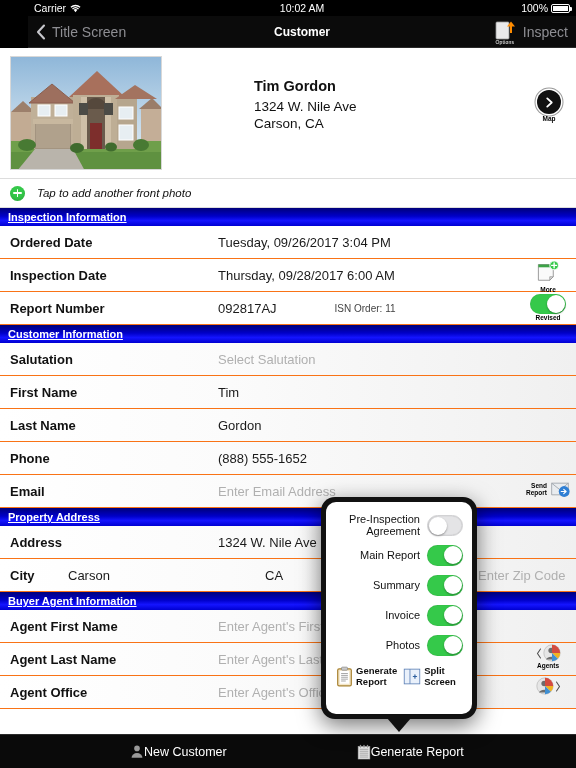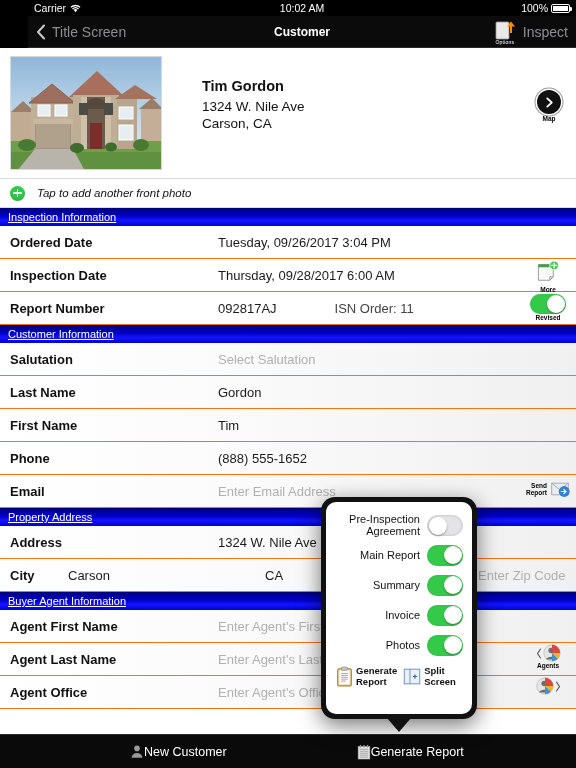--- a/index.html
+++ b/index.html
@@ -59,21 +59,21 @@
   }
   .card-header {
     background:#fff; padding:8px 10px 0 10px; display:flex; position:relative;
     height:130px;
   }
   .house-photo{
     width:152px; height:114px; border:1px solid #d8d8d8; overflow:hidden;
     position:relative; background:#b9cfe3; flex:0 0 auto;
   }
   .house-photo svg{display:block;}
-  .cust-block{ margin-left:40px; padding-top:22px; }
+  .cust-block{ margin-left:92px; padding-top:22px; }
   .cust-name{ font-size:14.5px; font-weight:bold; color:#111; margin-bottom:4px;}
   .cust-addr{ font-size:13.5px; color:#111; line-height:17px;}
   .map-btn{
     position:absolute; right:10px; top:42px; width:34px; text-align:center;
   }
   .map-circle{
     width:24px; height:24px; border-radius:50%; background:#111; margin:0 auto;
     display:flex; align-items:center; justify-content:center;
     box-shadow:0 0 0 1.5px #fff, 0 0 0 2.5px #999;
   }
@@ -93,36 +93,36 @@
   }
   .plus-circle::before{ left:3.2px; right:3.2px; top:6.8px; height:1.6px;}
   .plus-circle::after{ top:3.2px; bottom:3.2px; left:6.8px; width:1.6px;}
   .addphoto-text{ font-size:11.5px; font-style:italic; color:#111;}
 
   .section-head{
     height:18px; display:flex; align-items:center; padding-left:8px;
     background: linear-gradient(to bottom,#00007a 0%, #0000c8 45%, #1414ff 70%, #0000d2 100%);
   }
   .section-head span{
-    font-size:11px; color:#fff; text-decoration:underline;
+    font-size:11px; color:#fff; text-decoration:underline;font-weight:bold;
   }
 
   .row{
     height:33px; display:flex; align-items:center; position:relative;
     border-bottom:1px solid #f97316;
     background: linear-gradient(to right,#ffffff 0%, #fbfbfb 40%, #f0f0f0 100%);
   }
   .row.plain{ background:#fff; }
   .row-label{
     width:218px; padding-left:10px; font-size:13px; font-weight:bold; color:#111;
     flex:0 0 auto;
   }
   .row-value{ font-size:13px; color:#1a1a1a; }
   .row-value.ph{ color:#b0b0b0; }
-  .row-sub{ font-size:13px; color:#444; margin-left:58px; }
+  .row-sub{ font-size:10px; color:#444; margin-left:58px; }
 
   .acc{ position:absolute; right:4px; top:2px; width:48px; text-align:center;}
   .acc-cap{ font-size:6.5px; font-weight:bold; color:#000; display:block; line-height:7px;}
 
   
   .mini-switch{
     width:36px; height:20px; border-radius:10px; background:#35c94a; position:relative;
     margin:0 auto; box-shadow: inset 0 0 1px rgba(0,0,0,.25);
   }
   .mini-switch i{
@@ -344,26 +344,26 @@
 
     <div class="section-head">
       <span>Customer Information</span>
     </div>
 
     <div class="row">
       <div class="row-label">Salutation</div>
       <div class="row-value ph">Select Salutation</div>
     </div>
     <div class="row">
+      <div class="row-label">First Name</div>
+      <div class="row-value">Tim</div>
+    </div>
+    <div class="row">
       <div class="row-label">Last Name</div>
       <div class="row-value">Gordon</div>
-    </div>
-    <div class="row">
-      <div class="row-label">First Name</div>
-      <div class="row-value">Tim</div>
     </div>
     <div class="row">
       <div class="row-label">Phone</div>
       <div class="row-value">(888) 555-1652</div>
     </div>
     <div class="row">
       <div class="row-label">Email</div>
       <div class="row-value ph">Enter Email Address</div>
       <div class="acc" style="top:4px;">
         <div style="display:flex;align-items:center;justify-content:flex-end;gap:1px;">

